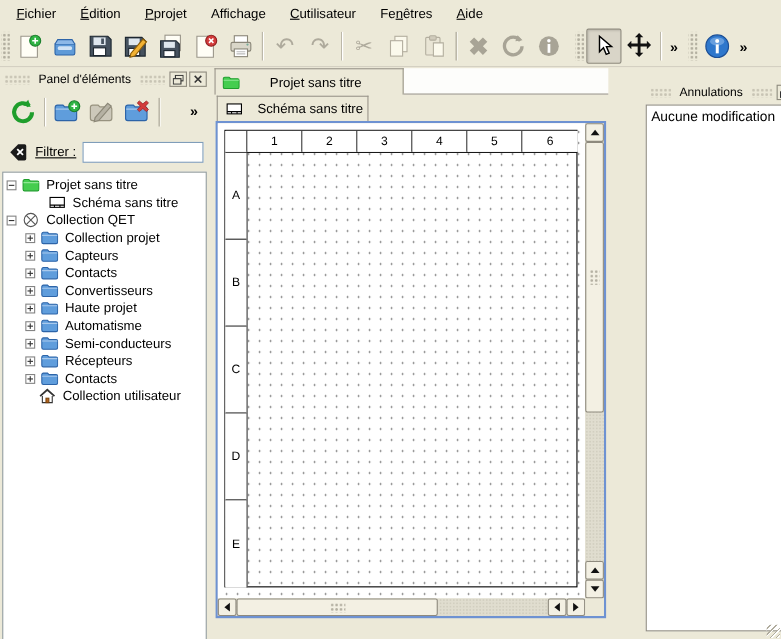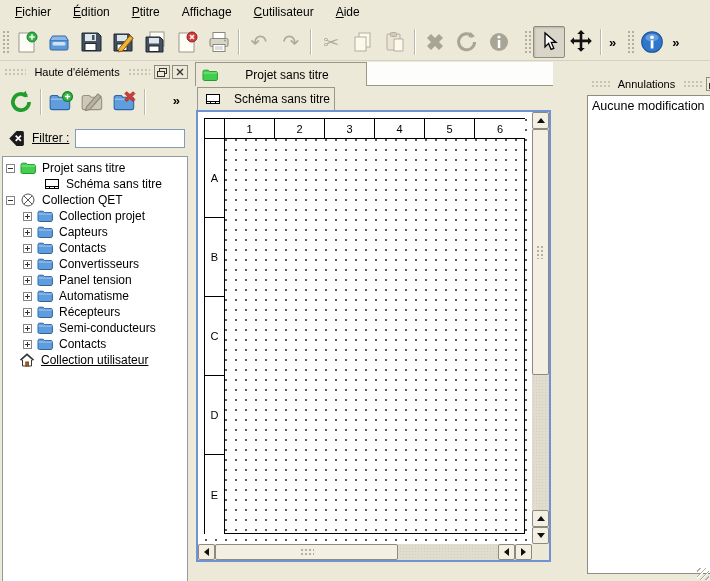--- a/index.html
+++ b/index.html
@@ -30,21 +30,21 @@
   
   #left-dock { position:absolute; left:0; top:61px; width:190px; height:520px; }
   #panel-toolbar { position:absolute; left:0; top:21px; width:190px; height:40px; display:flex; align-items:center; padding-left:5px; }
   #panel-chevron { position:absolute; right:6px; top:32px; }
   #filter-row { position:absolute; left:0; top:64px; width:190px; height:26px; display:flex; align-items:center;text-decoration:underline; }
   #filter-clear { margin-left:6px; width:20px; height:20px; display:flex; align-items:center; justify-content:center; }
   #filter-label { margin-left:6px; }
   #filter-input { margin-left:6px; width:110px; height:19px; border:1px solid #7f9db9; background:#fff; font:12px "Liberation Sans",sans-serif; padding:0 2px; }
   #tree { position:absolute; left:2px; top:95px; width:186px; height:465px; background:#fff; border:1px solid #919b9c; padding-top:3px; overflow:hidden; }
   .trow { display:flex; align-items:center; height:16px; white-space:nowrap; }
-  .p0 { padding-left:3px; } .p0n { padding-left:16px;text-decoration:underline; } .p1 { padding-left:20px; } .p2 { padding-left:41px; }
+  .p0 { padding-left:3px; } .p0n { padding-left:32px; } .p1 { padding-left:20px; } .p2 { padding-left:41px; }
   .exp { width:9px; height:9px; flex:none; border:1px solid #848484; background:#fff; position:relative; margin-right:5px; }
   .exp::before, .exp.minus::before { content:""; position:absolute; left:1px; top:3px; width:5px; height:1px; background:#333; }
   .exp.plus::after { content:""; position:absolute; left:3px; top:1px; width:1px; height:5px; background:#333; }
   .ticon { width:16px; height:16px; flex:none; margin-right:6px; }
   .tlabel { font-size:12px; }
 
   
   #mdi { position:absolute; left:193px; top:61px; width:360px; height:502px; }
   #project-tabbar { position:absolute; left:2px; top:1px; width:358px; height:24px; display:flex; }
   #project-tab { width:172px; height:24px; background:#ece9d8; border:1px solid #9a968a; border-bottom:none; display:flex; align-items:center; position:relative; }
@@ -104,31 +104,36 @@
       <span>ichier</span>
     </span>
   <span class="menu-item">
       <span></span>
       <span class="ak">É</span>
       <span>dition</span>
     </span>
   <span class="menu-item">
       <span></span>
       <span class="ak">P</span>
-      <span>titre</span>
+      <span>projet</span>
     </span>
   <span class="menu-item">
       <span>Afficha</span>
       <span class="ak">g</span>
       <span>e</span>
     </span>
   <span class="menu-item">
       <span></span>
       <span class="ak">C</span>
       <span>utilisateur</span>
+    </span>
+  <span class="menu-item">
+      <span>Fe</span>
+      <span class="ak">n</span>
+      <span>êtres</span>
     </span>
   <span class="menu-item">
       <span></span>
       <span class="ak">A</span>
       <span>ide</span>
     </span>
 </div>
 
 <div id="toolbar">
   <span class="handle"></span>
@@ -263,21 +268,21 @@
         <rect x="10.8" y="10.5" width="2.5" height="7.5" fill="#fff"></rect>
         <circle cx="12" cy="7.6" r="1.7" fill="#fff"></circle>
       </svg>
   </span>
   <span class="chev">»</span>
 </div>
 
 <div id="left-dock">
   <div class="dock-title">
     <span class="ttl-tex"></span>
-    <span class="ttl-label">Haute d'éléments</span>
+    <span class="ttl-label">Panel d'éléments</span>
     <span class="ttl-tex"></span>
     <span class="ttl-btn">
       <svg width="10" height="9" viewBox="0 0 10 9">
           <rect x="2.5" y=".5" width="7" height="5" fill="none" stroke="#333"></rect>
           <rect x=".5" y="3.5" width="7" height="5" fill="#ece9d8" stroke="#333"></rect>
         </svg>
     </span>
     <span class="ttl-btn">
       <svg width="8" height="8" viewBox="0 0 8 8">
           <path d="M1 1l6 6M7 1L1 7" stroke="#333" stroke-width="1.4"></path>
@@ -384,45 +389,45 @@
           <path d="M1.3 6h13.8" stroke="#a9c9ec"></path>
         </svg>
       <span class="tlabel">Convertisseurs</span>
     </div>
     <div class="trow p1">
       <span class="exp plus"></span>
       <svg class="ticon" viewBox="0 0 16 16">
           <path d="M1 4.7c0-.8.6-1.5 1.4-1.5h3.8L7.6 4.6H14c.8 0 1.4.7 1.4 1.5v5.9c0 .8-.6 1.5-1.4 1.5H2.4c-.8 0-1.4-.7-1.4-1.5z" fill="#5f9ddc" stroke="#2d64a8"></path>
           <path d="M1.3 6h13.8" stroke="#a9c9ec"></path>
         </svg>
-      <span class="tlabel">Panel tension</span>
+      <span class="tlabel">Haute projet</span>
     </div>
     <div class="trow p1">
       <span class="exp plus"></span>
       <svg class="ticon" viewBox="0 0 16 16">
           <path d="M1 4.7c0-.8.6-1.5 1.4-1.5h3.8L7.6 4.6H14c.8 0 1.4.7 1.4 1.5v5.9c0 .8-.6 1.5-1.4 1.5H2.4c-.8 0-1.4-.7-1.4-1.5z" fill="#5f9ddc" stroke="#2d64a8"></path>
           <path d="M1.3 6h13.8" stroke="#a9c9ec"></path>
         </svg>
       <span class="tlabel">Automatisme</span>
     </div>
     <div class="trow p1">
       <span class="exp plus"></span>
       <svg class="ticon" viewBox="0 0 16 16">
           <path d="M1 4.7c0-.8.6-1.5 1.4-1.5h3.8L7.6 4.6H14c.8 0 1.4.7 1.4 1.5v5.9c0 .8-.6 1.5-1.4 1.5H2.4c-.8 0-1.4-.7-1.4-1.5z" fill="#5f9ddc" stroke="#2d64a8"></path>
           <path d="M1.3 6h13.8" stroke="#a9c9ec"></path>
         </svg>
+      <span class="tlabel">Semi-conducteurs</span>
+    </div>
+    <div class="trow p1">
+      <span class="exp plus"></span>
+      <svg class="ticon" viewBox="0 0 16 16">
+          <path d="M1 4.7c0-.8.6-1.5 1.4-1.5h3.8L7.6 4.6H14c.8 0 1.4.7 1.4 1.5v5.9c0 .8-.6 1.5-1.4 1.5H2.4c-.8 0-1.4-.7-1.4-1.5z" fill="#5f9ddc" stroke="#2d64a8"></path>
+          <path d="M1.3 6h13.8" stroke="#a9c9ec"></path>
+        </svg>
       <span class="tlabel">Récepteurs</span>
-    </div>
-    <div class="trow p1">
-      <span class="exp plus"></span>
-      <svg class="ticon" viewBox="0 0 16 16">
-          <path d="M1 4.7c0-.8.6-1.5 1.4-1.5h3.8L7.6 4.6H14c.8 0 1.4.7 1.4 1.5v5.9c0 .8-.6 1.5-1.4 1.5H2.4c-.8 0-1.4-.7-1.4-1.5z" fill="#5f9ddc" stroke="#2d64a8"></path>
-          <path d="M1.3 6h13.8" stroke="#a9c9ec"></path>
-        </svg>
-      <span class="tlabel">Semi-conducteurs</span>
     </div>
     <div class="trow p1">
       <span class="exp plus"></span>
       <svg class="ticon" viewBox="0 0 16 16">
           <path d="M1 4.7c0-.8.6-1.5 1.4-1.5h3.8L7.6 4.6H14c.8 0 1.4.7 1.4 1.5v5.9c0 .8-.6 1.5-1.4 1.5H2.4c-.8 0-1.4-.7-1.4-1.5z" fill="#5f9ddc" stroke="#2d64a8"></path>
           <path d="M1.3 6h13.8" stroke="#a9c9ec"></path>
         </svg>
       <span class="tlabel">Contacts</span>
     </div>
     <div class="trow p0n">

